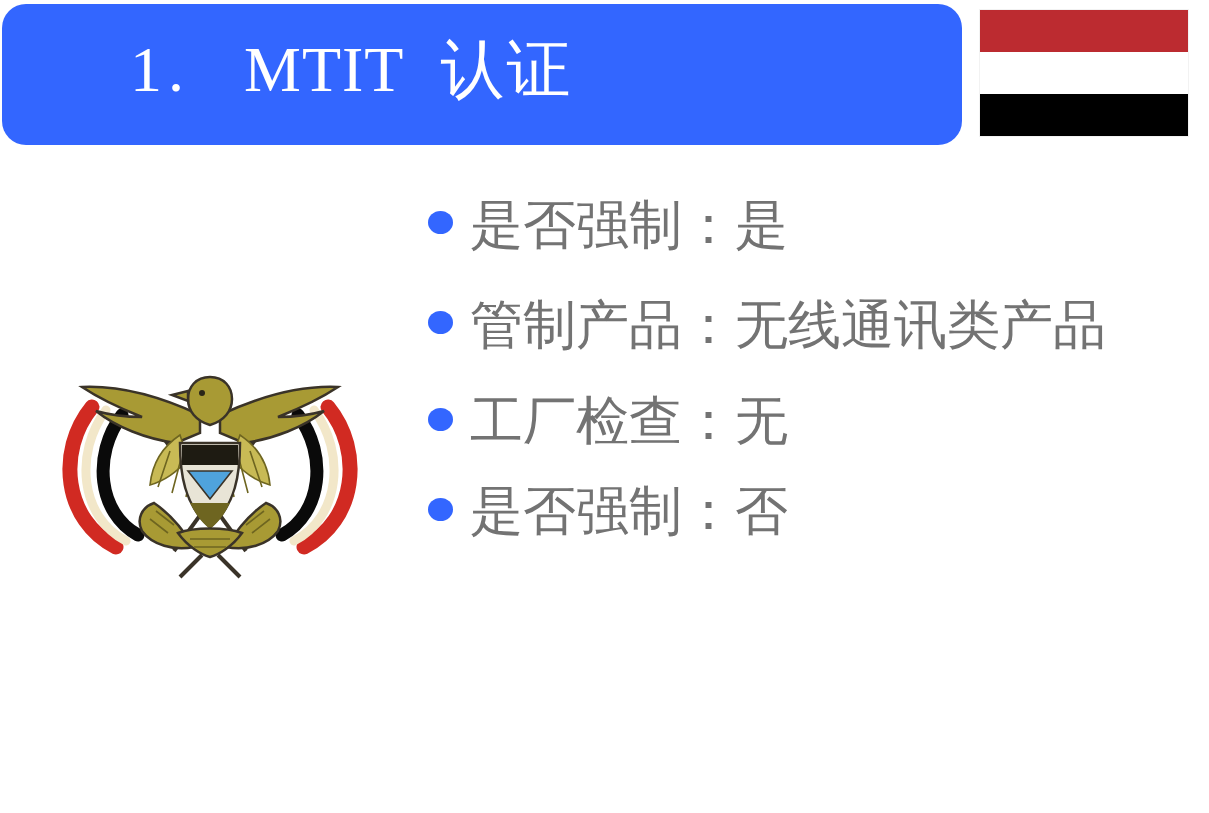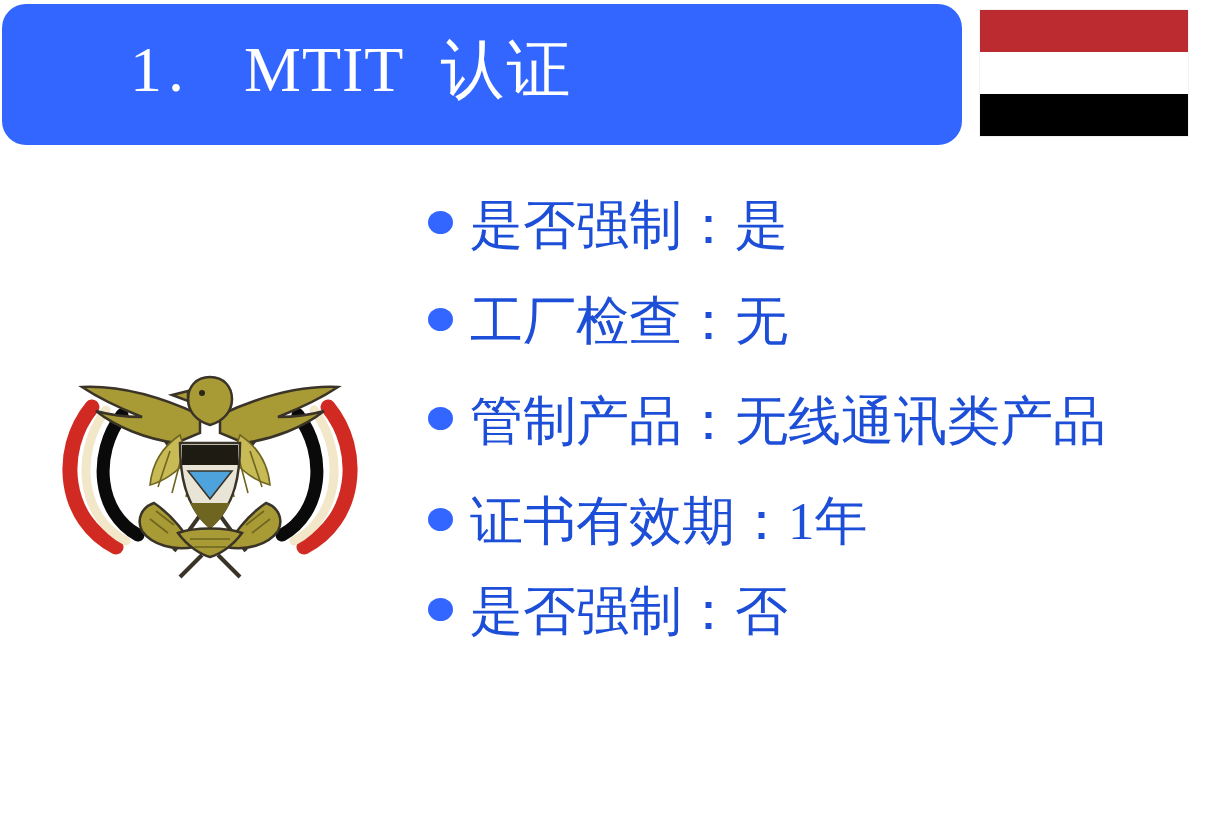--- a/index.html
+++ b/index.html
@@ -71,21 +71,21 @@
   
   .bullet-list {
     position: absolute;
     left: 420px;
     top: 188px;
     width: 770px;
   }
   .bullet-item {
     position: relative;
     padding-left: 50px;
-    color: #1d4ed8;
+    color: #737373;
     font-family: "Liberation Serif", "DejaVu Serif", serif;
     font-size: 53px;
     line-height: 74px;
     letter-spacing: 0px;
   }
   .bullet-item .dot {
     position: absolute;
     left: 8px;
     top: 23px;
     width: 25px;
@@ -185,29 +185,25 @@
       <path d="M188 200 L 210 222"></path>
     </g>
   </svg>
 </div>
 
 <div class="bullet-list">
   <div class="bullet-item item-0">
     <span class="dot"></span>
     <span class="btext">是否强制：是</span>
   </div>
+  <div class="bullet-item item-1">
+    <span class="dot"></span>
+    <span class="btext">管制产品：无线通讯类产品</span>
+  </div>
   <div class="bullet-item item-2">
     <span class="dot"></span>
     <span class="btext">工厂检查：无</span>
   </div>
-  <div class="bullet-item item-1">
-    <span class="dot"></span>
-    <span class="btext">管制产品：无线通讯类产品</span>
-  </div>
-  <div class="bullet-item item-3">
-    <span class="dot"></span>
-    <span class="btext">证书有效期：1年</span>
-  </div>
   <div class="bullet-item item-4">
     <span class="dot"></span>
     <span class="btext">是否强制：否</span>
   </div>
 </div>
 
 </body></html>

